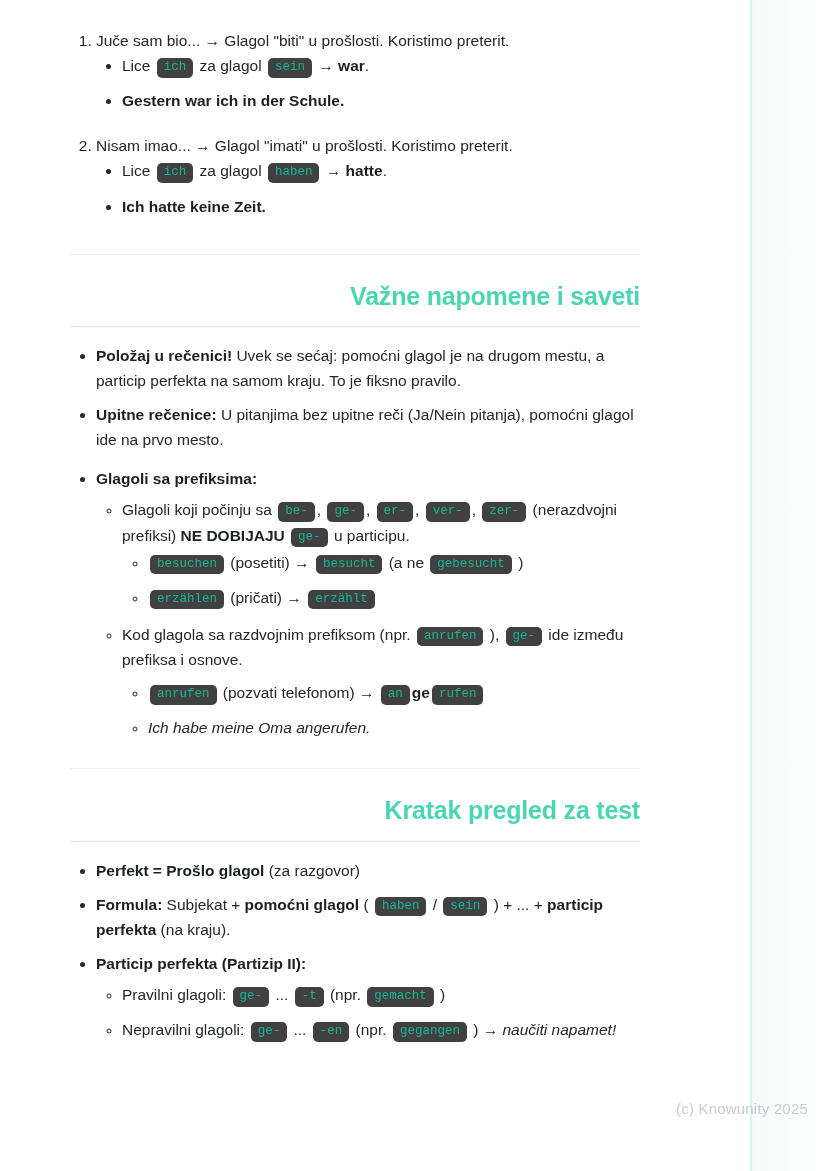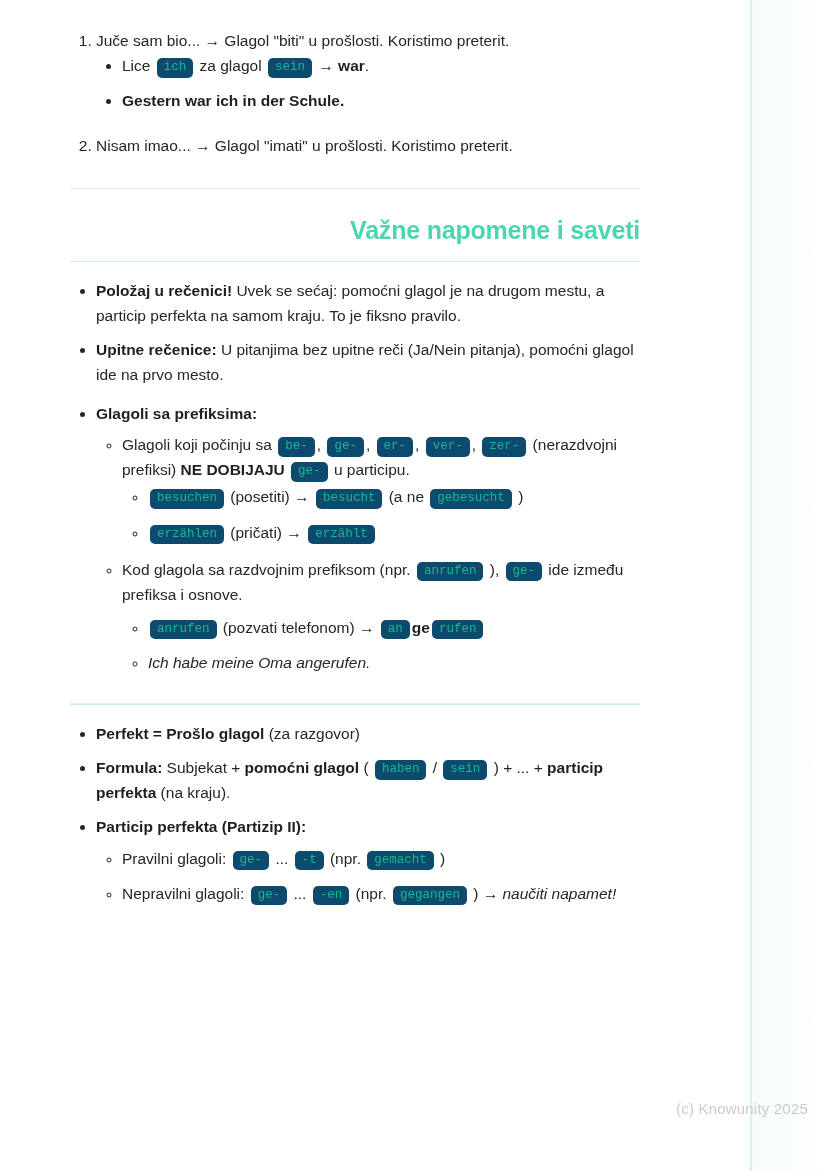--- a/index.html
+++ b/index.html
@@ -107,21 +107,21 @@
 
   .disc-tight { list-style-type: disc; }
 
   b, strong { font-weight: bold; color: #1d2023; }
   i, em { font-style: italic; }
 
   
   code {
     font-family: "Liberation Mono", "DejaVu Sans Mono", monospace;
     font-size: 12.5px;
-    background: #0c4a6e;
+    background: #404040;
     color: #17b791;
     border-radius: 5px;
     padding: 3px 7px 4px 7px;
     margin: 0 2px;
     white-space: nowrap;
     line-height: 1;
     display: inline-block;
     vertical-align: 1px;
   }
   .gap-md { height: 18px; }
@@ -158,20 +158,28 @@
             <span>Lice </span><code>ich</code><span> za glagol </span><code>sein</code> <span>→</span> <b>war</b><span>.</span>
           </li>
           <li style="margin-top:10px;">
             <b>Gestern war ich in der Schule.</b>
           </li>
         </ul>
       </li>
       <li style="margin-top:20px;">
         <span>Nisam imao...</span>
         <span>→</span><span> Glagol "imati" u prošlosti. Koristimo preterit.</span>
+        <ul class="lvl1 disc-tight">
+          <li>
+            <span>Lice </span><code>ich</code><span> za glagol </span><code>haben</code> <span>→</span> <b>hatte</b><span>.</span>
+          </li>
+          <li style="margin-top:10px;">
+            <b>Ich hatte keine Zeit.</b>
+          </li>
+        </ul>
       </li>
     </ol>
 
     <div class="gap-lg"></div>
 
     <div class="rule-top"></div>
     <div class="section-head">
       <h2 class="h2">Važne napomene i saveti</h2>
     </div>
     <div class="rule-under"></div>
@@ -216,20 +224,23 @@
             </ul>
           </li>
 
         </ul>
       </li>
     </ul>
 
     <div class="gap-md"></div>
 
     <div class="rule-top"></div>
+    <div class="section-head">
+      <h2 class="h2">Kratak pregled za test</h2>
+    </div>
     <div class="rule-under"></div>
 
     <div style="height:16px"></div>
 
     <ul class="lvl1">
       <li>
         <b>Perfekt = Prošlo glagol</b><span> (za razgovor)</span>
       </li>
 
       <li>

